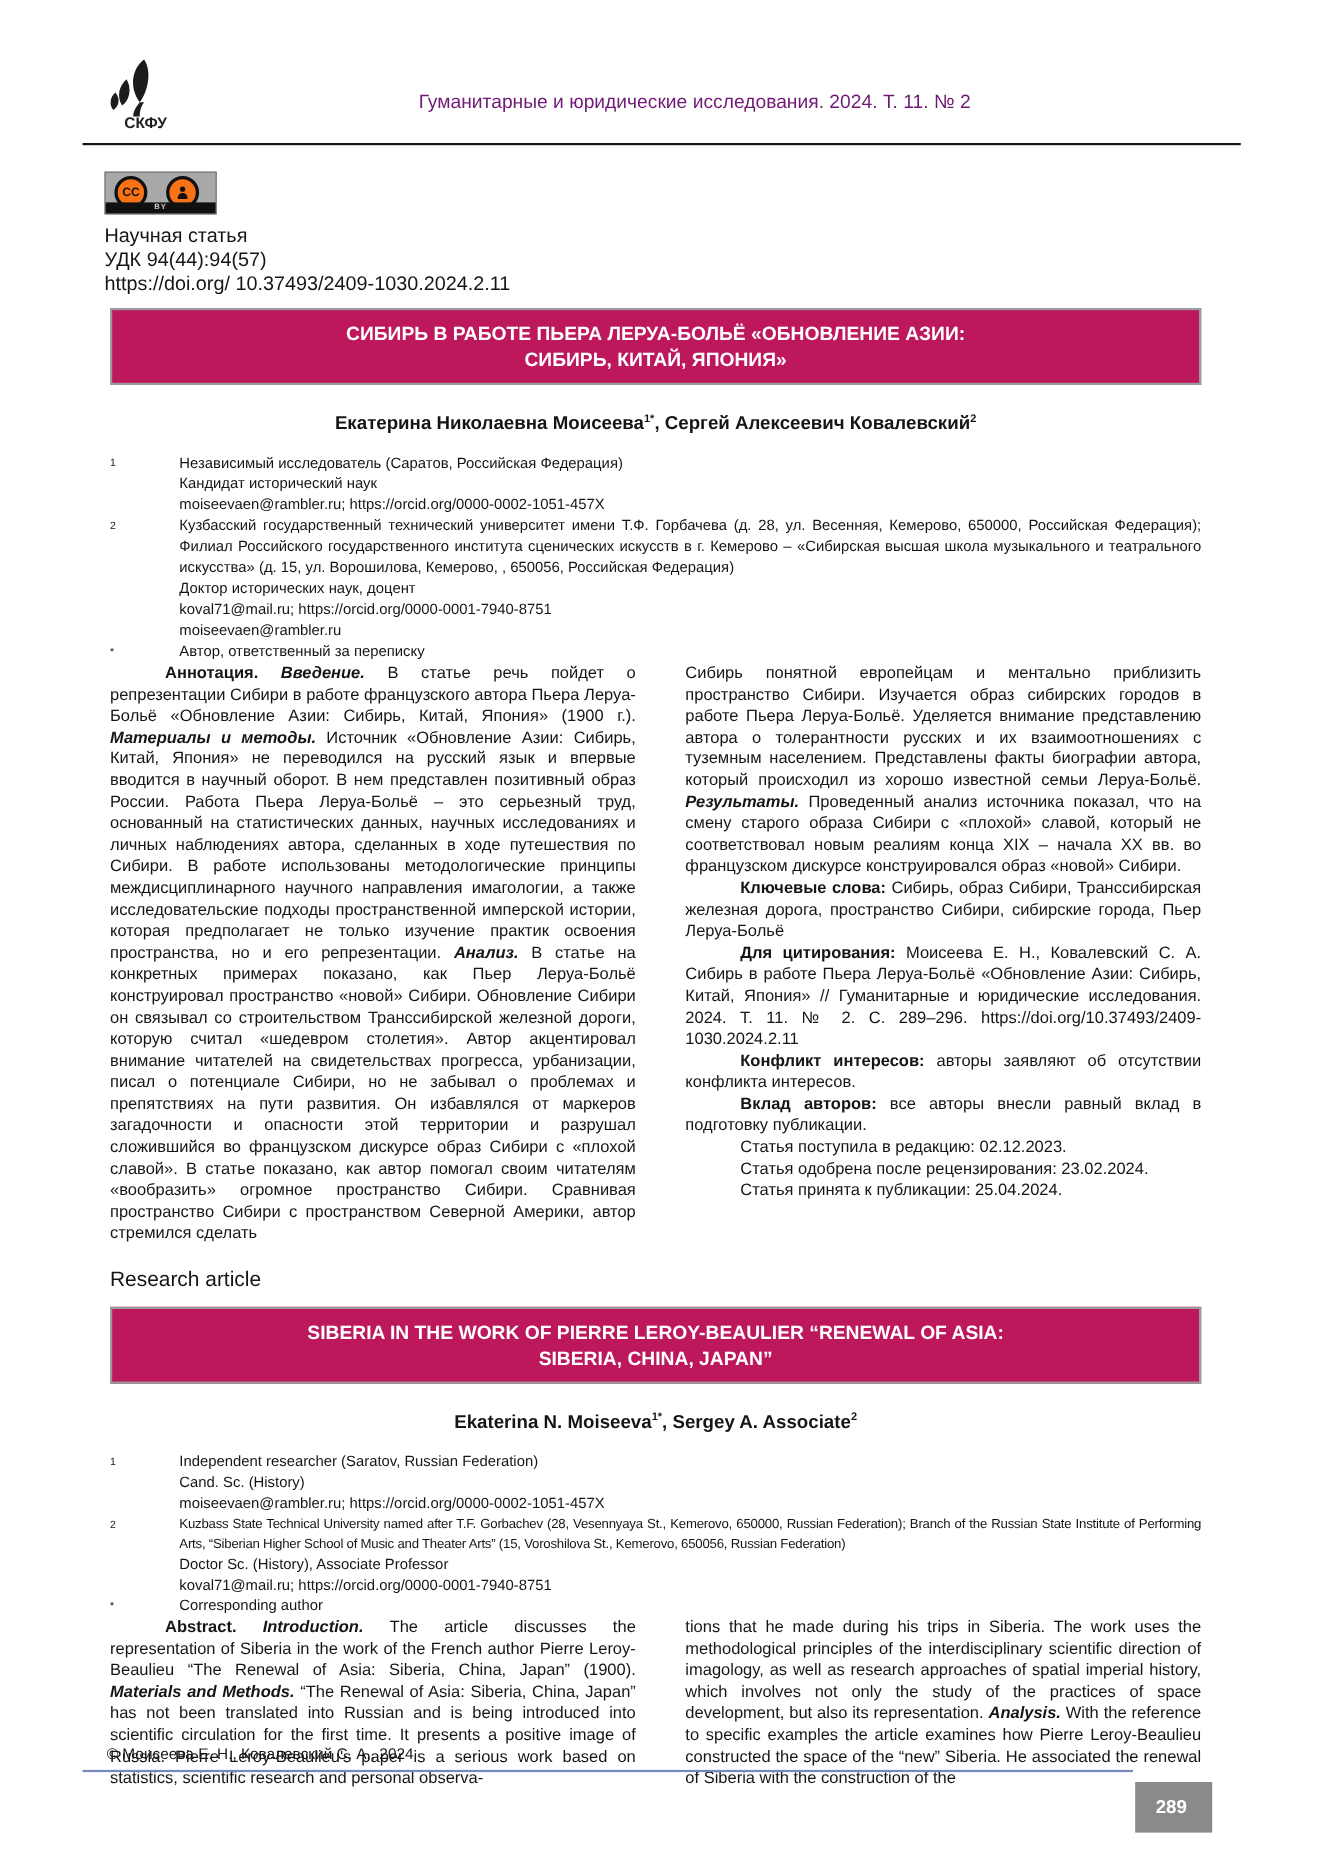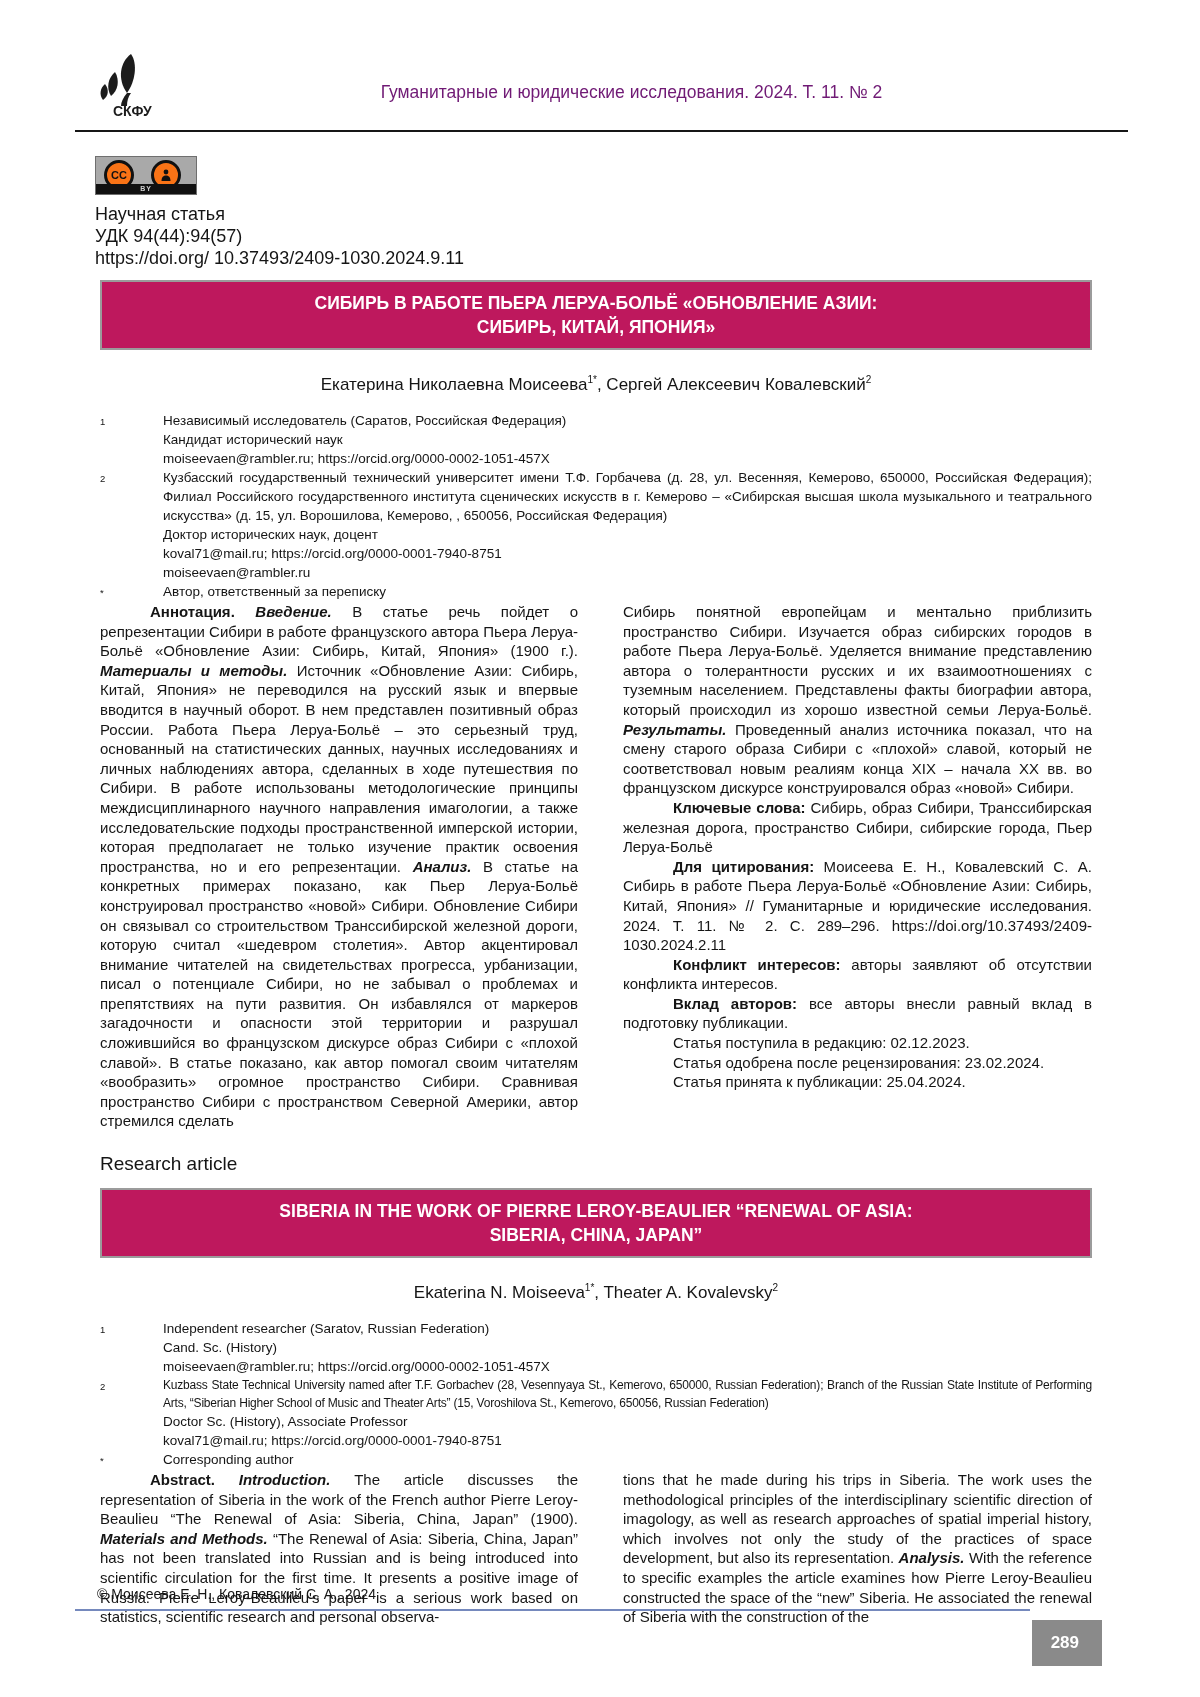--- a/index.html
+++ b/index.html
@@ -23,21 +23,21 @@
   .cc-circle{position:absolute;top:3px;width:24px;height:24px;border-radius:50%;background:#f97316;border:3px solid #111;
     display:flex;align-items:center;justify-content:center;font-weight:700;font-size:11px;color:#111;}
   .cc-circle.cc{left:8px;}
   .cc-circle.person{left:55px;}
   
   .meta{margin:8px 0 0 20px;font-size:18px;line-height:22px;}
   
   .content{margin-left:25px;width:992px;}
   .title-box{margin-top:11px;background:#be185d;border:2px solid #9b9b9b;color:#ffffff;text-align:center;
     font-weight:700;font-size:17.5px;line-height:24px;padding:9px 30px;box-sizing:border-box;}
-  .authors{margin-top:25px;text-align:center;font-weight:400;font-size:17px;}
+  .authors{margin-top:25px;text-align:center;font-weight:700;font-size:17px;}
   
   .affil{margin-top:16px;font-size:13.5px;line-height:19px;}
   .affil-row{display:flex;}
   .affil-marker{width:63px;flex:0 0 63px;font-size:9.5px;padding-top:1px;}
   .affil-lines{flex:1;}
   .affil-line{text-align:justify;}
   .affil-line.small{font-size:12px;letter-spacing:-0.2px;line-height:18px;}
   
   .cols{display:flex;gap:45px;}
   .col-l{width:478px;}
@@ -80,21 +80,21 @@
           <circle cx="7" cy="4" r="2.4" fill="#111"></circle>
           <path d="M2.5 13 C2.5 8.8 4.5 7.4 7 7.4 C9.5 7.4 11.5 8.8 11.5 13 Z" fill="#111"></path>
         </svg>
     </span>
     <div class="cc-bar">BY</div>
   </div>
 
   <div class="meta">
     <div>Научная статья</div>
     <div>УДК 94(44):94(57)</div>
-    <div>https://doi.org/ 10.37493/2409-1030.2024.9.11</div>
+    <div>https://doi.org/ 10.37493/2409-1030.2024.2.11</div>
   </div>
 
   <div class="content">
 
     <div class="title-box">
       <div>СИБИРЬ В РАБОТЕ ПЬЕРА ЛЕРУА-БОЛЬЁ «ОБНОВЛЕНИЕ АЗИИ:</div>
       <div>СИБИРЬ, КИТАЙ, ЯПОНИЯ»</div>
     </div>
 
     <div class="authors"><span>Екатерина Николаевна Моисеева</span><sup>1*</sup><span>, Сергей Алексеевич Ковалевский</span><sup>2</sup></div>
@@ -141,21 +141,21 @@
         </div>
     </div>
 
     <div class="section-label">Research article</div>
 
     <div class="title-box en-box">
       <div>SIBERIA IN THE WORK OF PIERRE LEROY-BEAULIER “RENEWAL OF ASIA:</div>
       <div>SIBERIA, CHINA, JAPAN”</div>
     </div>
 
-    <div class="authors"><span>Ekaterina N. Moiseeva</span><sup>1*</sup><span>, Theater A. Kovalevsky</span><sup>2</sup></div>
+    <div class="authors"><span>Ekaterina N. Moiseeva</span><sup>1*</sup><span>, Sergey A. Associate</span><sup>2</sup></div>
 
     <div class="affil">
         <div class="affil-row">
           <span class="affil-marker">1</span>
           <div class="affil-lines">
             <div class="affil-line">Independent researcher (Saratov, Russian Federation)</div>
             <div class="affil-line">Cand. Sc. (History)</div>
             <div class="affil-line">moiseevaen@rambler.ru; https://orcid.org/0000-0002-1051-457X</div>
           </div>
         </div>

